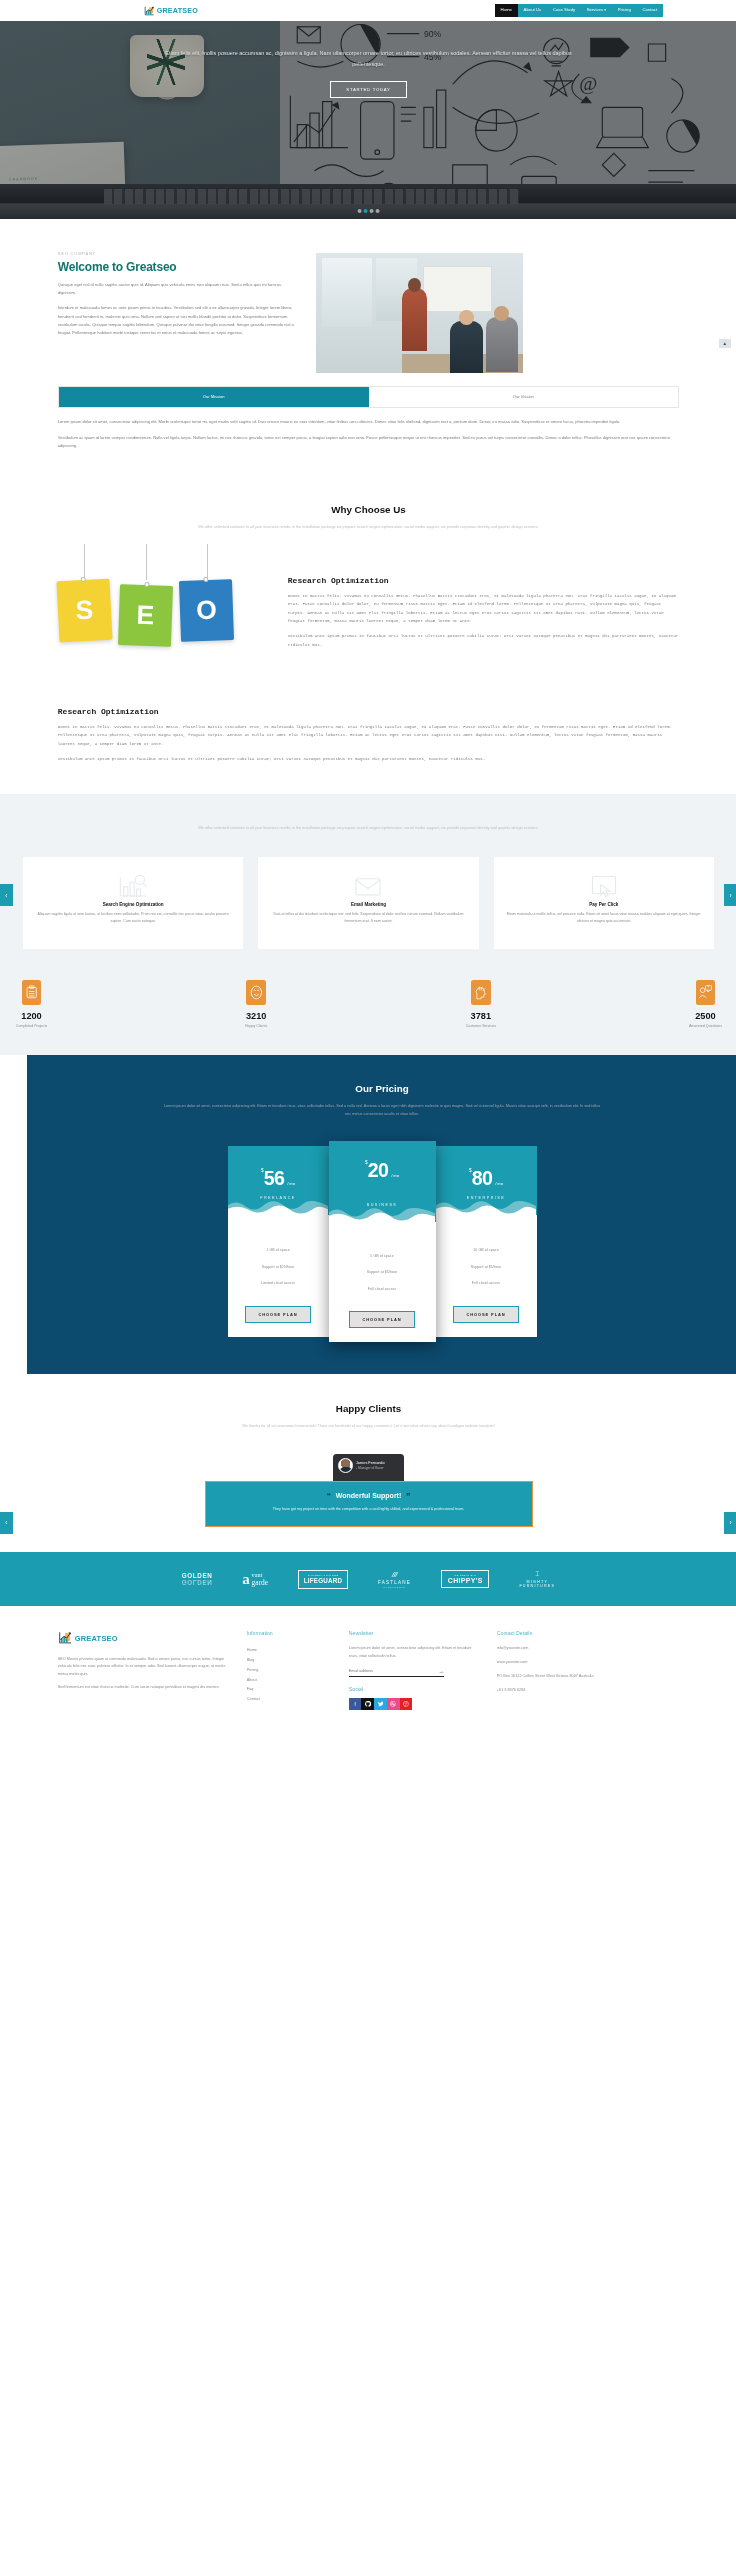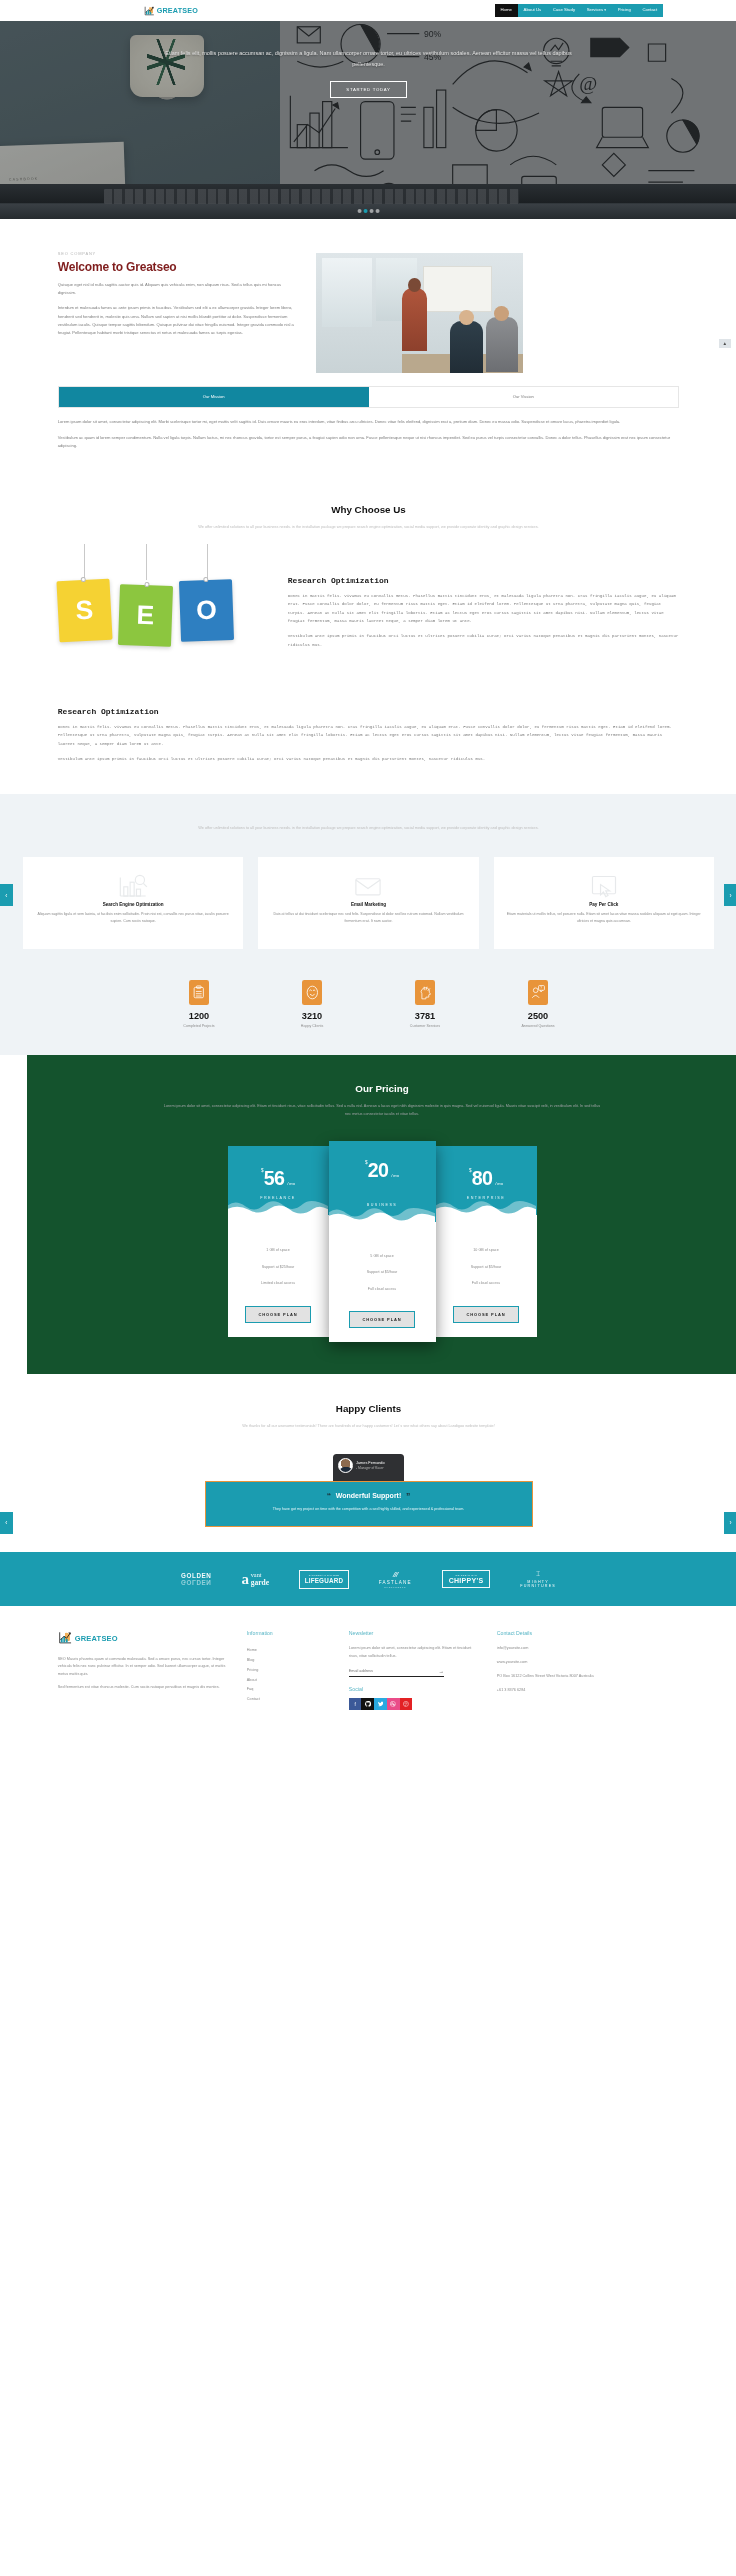--- a/index.html
+++ b/index.html
@@ -97,21 +97,21 @@
   }
   .dots { position:absolute; left:50%; transform:translateX(-50%); bottom:5.8px; display:flex; gap:2.3px; }
   .dots i { width:4px; height:4px; border-radius:50%; background:#fff; opacity:.55; display:block; }
   .dots i.on { background:#1b9cb0; opacity:1; }
 
   
   .welcome { padding: 32px 0 23px; background:#fff; }
   .welcome-grid { display:flex; gap: 16px; }
   .welcome-left { width: 248px; padding-left: 5.8px; }
   .eyebrow { font-size:4px; letter-spacing:0.8px; color:#b5b5b5; margin-bottom:3.5px; }
-  h2.sec-title { font-size: 12px; color:#7f1d1d; font-weight:bold; margin-bottom: 7px; letter-spacing:-0.2px; }
+  h2.sec-title { font-size: 12px; color:#0f766e; font-weight:bold; margin-bottom: 7px; letter-spacing:-0.2px; }
   .body-sm { font-size: 4.1px; line-height: 2.05; color:#7b7b7b; }
   .body-sm + .body-sm { margin-top: 7px; }
   .welcome-img {
     width: 207px; height: 120px; margin-top:2.3px; position:relative; overflow:hidden;
     background: linear-gradient(180deg,#dfe6e9 0%,#c9d3d6 100%);
   }
   .wi-win { position:absolute; left:5.8px; top:4.6px; width:50px; height:69px; background:linear-gradient(180deg,#eef3f5,#d4dee1); }
   .wi-win2 { position:absolute; left:60px; top:4.6px; width:41px; height:63px; background:linear-gradient(180deg,#e7eef0,#cbd6d9); }
   .wi-board { position:absolute; left:107px; top:12.7px; width:69px; height:46px; background:#f3f3ef; border:1.2px solid #dcdcd6; }
   .wi-p1 { position:absolute; left:86px; top:35px; width:25px; height:63px; background:linear-gradient(180deg,#b0563c,#8d402c); border-radius:10.4px 10.4px 0 0;}
@@ -169,31 +169,31 @@
   .svc-icon { position:absolute; left:50%; top:16px; transform:translateX(-50%); opacity:.14; }
   .arrow-btn {
     position:absolute; top: 50%; width: 12.7px; height: 22px; background:#1b9cb0; color:#fff;
     display:flex; align-items:center; justify-content:center; font-size:6.3px; cursor:pointer;
   }
   .arrow-left { left: 0; }
   .arrow-right { right: 0; }
 
   
   .counters { background:#eff3f6; padding: 4.6px 0 26.5px; }
-  .counter-row { display:flex; justify-content:center; gap: 50px; }
+  .counter-row { display:flex; justify-content:space-between; gap: 50px; }
   .counter { text-align:center; width: 63px; }
   .counter-ico {
     width: 19.6px; height: 25px; background:#e8943a; border-radius:2.3px; margin: 0 auto 7px;
     display:flex; align-items:center; justify-content:center;
   }
   .counter-num { font-size: 9.2px; font-weight:bold; color:#141414; line-height:1; }
   .counter-lbl { font-size: 3.6px; color:#8d8d8d; margin-top:2.9px; }
 
   
-  .pricing { background:#14532d; padding: 28px 0 32px; text-align:center;margin-left:27px; }
+  .pricing { background:#0c4a6e; padding: 28px 0 32px; text-align:center;margin-left:27px; }
   .pricing h2 { color:#fff; font-size: 9.8px; font-weight:bold; margin-bottom:8px; }
   .pricing .sec-head-sub { color:#a0a3a6; }
   .plans { display:flex; justify-content:center; align-items:center; margin-top: 23px; }
   .plan { width: 101px; background:#fff; position:relative; }
   .plan .top { background:#1b9cb0; height: 69px; position:relative; overflow:hidden; }
   .plan.feat2 { width: 107px; z-index:3; box-shadow: 0 4.6px 15px rgba(0,0,0,.45); }
   .plan.feat2 .top { height: 81px; }
   .price { position:absolute; left:0; right:0; top: 21px; color:#fff; }
   .plan.feat2 .price { top: 17.3px; }
   .cur { font-size: 4.6px; vertical-align: 12.7px; }
@@ -651,21 +651,21 @@
   <section class="brands">
     <div class="brand-row">
       <div class="blogo">
         <div style="font-size:6.3px;font-weight:bold;letter-spacing:0.6px;">GOLDEN</div>
         <div style="font-size:6.3px;font-weight:bold;letter-spacing:0.6px;transform:scaleY(-1);opacity:.55;">GOLDEN</div>
       </div>
       <div class="blogo" style="display:flex;align-items:center;gap:1.7px;">
         <span style="font-size:15px;font-family:'Liberation Serif',serif;font-weight:bold;">a</span>
         <span style="text-align:left;font-family:'Liberation Serif',serif;">
           <span style="display:block;font-size:6.3px;">vant</span>
-          <span style="display:block;font-size:7.5px;font-weight:bold;">garde</span>
+          <span style="display:block;font-size:7.5px;font-weight:normal;">garde</span>
         </span>
       </div>
       <div class="blogo" style="border:0.6px solid #fff;padding:3.5px 4.6px;">
         <div style="font-size:2px;letter-spacing:0.3px;margin-bottom:1.2px;">CALIFORNIA &amp; SAN JOSE</div>
         <div style="font-size:6.3px;font-weight:bold;letter-spacing:0.2px;">LIFEGUARD</div>
       </div>
       <div class="blogo">
         <div style="font-size:8px;letter-spacing:-0.6px;margin-bottom:1.2px;font-style:italic;">///</div>
         <div style="font-size:4.6px;letter-spacing:1.2px;">FASTLANE</div>
         <div style="font-size:2px;letter-spacing:0.8px;opacity:.8;margin-top:1.2px;">SHOPFRONTS</div>

